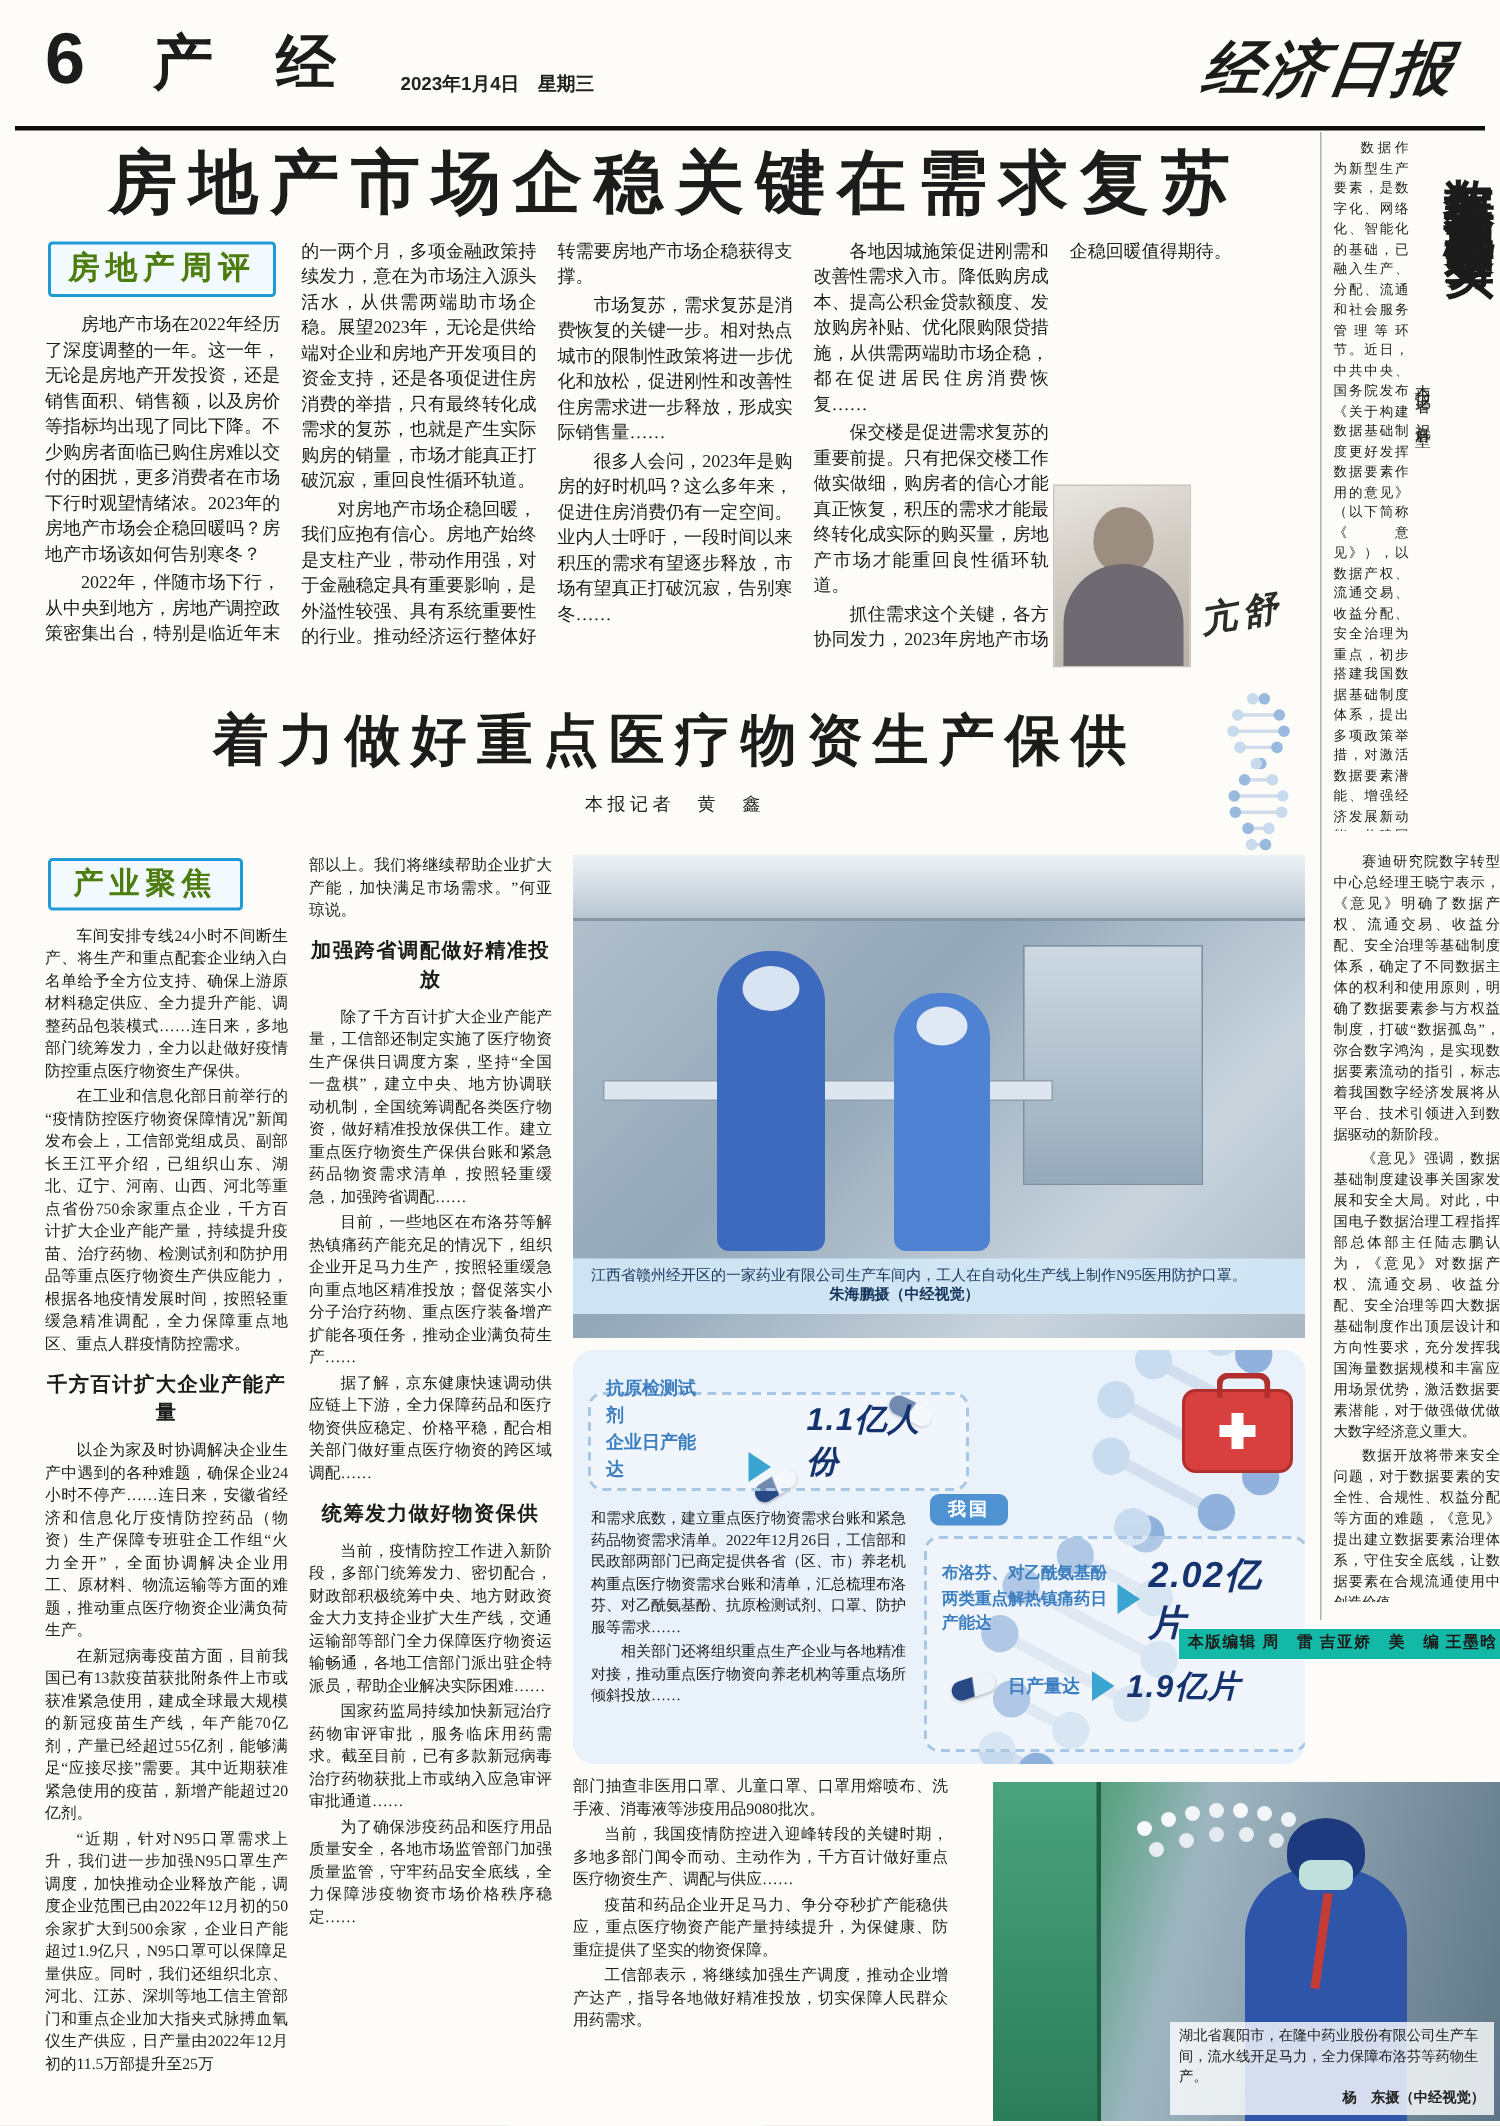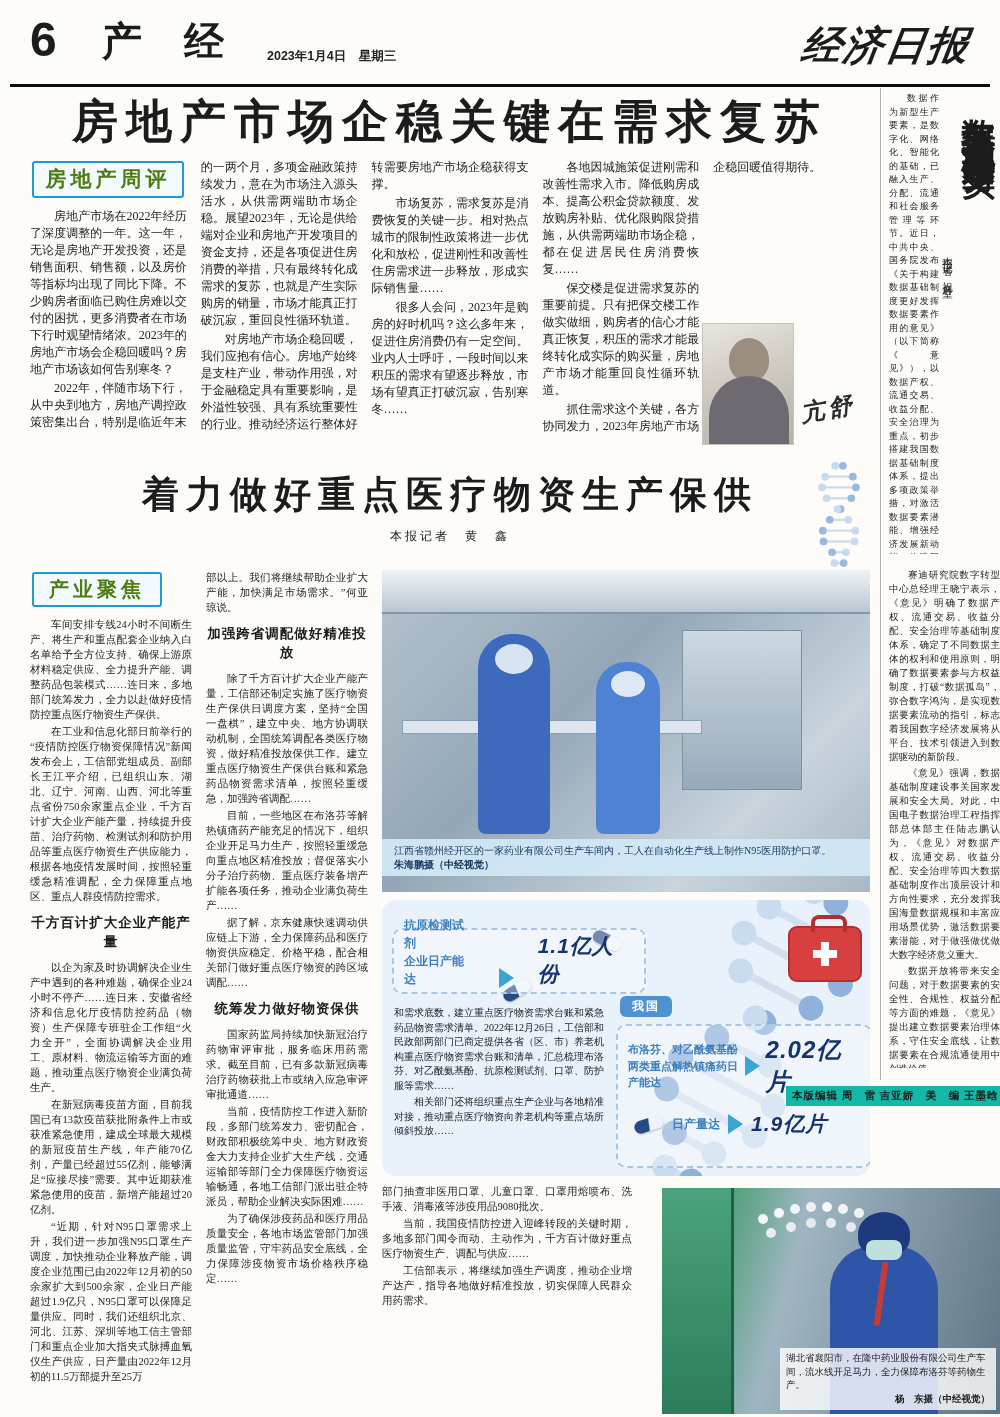--- a/index.html
+++ b/index.html
@@ -73,21 +73,21 @@
              background:#3d6abc; border-radius:34px 34px 8px 8px; }
   .worker1:before { content:""; position:absolute; left:17px; top:10px; width:38px; height:30px;
                     border-radius:50%; background:#d9e4f3; }
   .worker2 { position:absolute; left:214px; top:92px; width:64px; height:172px;
              background:#4f82d3; border-radius:30px 30px 8px 8px; }
   .worker2:before { content:""; position:absolute; left:15px; top:9px; width:34px; height:26px;
                     border-radius:50%; background:#dfe9f6; }
   .photo1-cap { position:absolute; left:0; right:0; bottom:16px; background:rgba(210,231,246,.95);
                 padding:5px 12px 4px; font-size:10px; line-height:14px; color:#16365d; }
   .photo1-cap .cap { text-align:justify; }
-  .photo1-cap .credit { text-align:left; padding-right:46px; font-weight:700; }
+  .photo1-cap .credit { text-align:center; padding-right:46px; font-weight:700;font-family:Liberation Mono, monospace; }
 
   
   .band { position:relative; margin-top:8px; height:276px; background:#e9f1fa;
           border-radius:14px; overflow:hidden; }
   .helix-big { position:absolute; right:46px; top:-34px; transform:rotate(28deg); opacity:.85; }
   .ig1 { position:absolute; left:10px; top:28px; width:254px; height:66px;
          border:2px dashed #a9c6e2; border-radius:10px; background:rgba(255,255,255,.35);
          display:flex; align-items:flex-end; gap:24px; padding:4px 10px; }
   .ig-lbl { font:700 12px/1.5 "Liberation Sans", sans-serif; color:#3c7fc0; }
   .arrow { width:0; height:0; border-left:15px solid #3aa5d0;
@@ -249,22 +249,22 @@
         <p class="body-p">“近期，针对N95口罩需求上升，我们进一步加强N95口罩生产调度，加快推动企业释放产能，调度企业范围已由2022年12月初的50余家扩大到500余家，企业日产能超过1.9亿只，N95口罩可以保障足量供应。同时，我们还组织北京、河北、江苏、深圳等地工信主管部门和重点企业加大指夹式脉搏血氧仪生产供应，日产量由2022年12月初的11.5万部提升至25万</p>
       </div>
 
       <div class="a2-col">
         <p class="body-p noind">部以上。我们将继续帮助企业扩大产能，加快满足市场需求。”何亚琼说。</p>
         <div class="subhd">加强跨省调配做好精准投放</div>
         <p class="body-p">除了千方百计扩大企业产能产量，工信部还制定实施了医疗物资生产保供日调度方案，坚持“全国一盘棋”，建立中央、地方协调联动机制，全国统筹调配各类医疗物资，做好精准投放保供工作。建立重点医疗物资生产保供台账和紧急药品物资需求清单，按照轻重缓急，加强跨省调配……</p>
         <p class="body-p">目前，一些地区在布洛芬等解热镇痛药产能充足的情况下，组织企业开足马力生产，按照轻重缓急向重点地区精准投放；督促落实小分子治疗药物、重点医疗装备增产扩能各项任务，推动企业满负荷生产……</p>
         <p class="body-p">据了解，京东健康快速调动供应链上下游，全力保障药品和医疗物资供应稳定、价格平稳，配合相关部门做好重点医疗物资的跨区域调配……</p>
         <div class="subhd">统筹发力做好物资保供</div>
+        <p class="body-p">当前，疫情防控工作进入新阶段，多部门统筹发力、密切配合，财政部积极统筹中央、地方财政资金大力支持企业扩大生产线，交通运输部等部门全力保障医疗物资运输畅通，各地工信部门派出驻企特派员，帮助企业解决实际困难……</p>
         <p class="body-p">国家药监局持续加快新冠治疗药物审评审批，服务临床用药需求。截至目前，已有多款新冠病毒治疗药物获批上市或纳入应急审评审批通道……</p>
-        <p class="body-p">当前，疫情防控工作进入新阶段，多部门统筹发力、密切配合，财政部积极统筹中央、地方财政资金大力支持企业扩大生产线，交通运输部等部门全力保障医疗物资运输畅通，各地工信部门派出驻企特派员，帮助企业解决实际困难……</p>
         <p class="body-p">为了确保涉疫药品和医疗用品质量安全，各地市场监管部门加强质量监管，守牢药品安全底线，全力保障涉疫物资市场价格秩序稳定……</p>
       </div>
 
       <div class="a2-main">
 
         <div class="photo1">
           <div class="mach-top"></div>
           <div class="mach-box"></div>
           <div class="mach-pillar"></div>
           <div class="mach-rail"></div>
@@ -348,20 +348,21 @@
               <div class="arrow"></div>
               <div class="val v3">1.9亿片</div>
             </div>
           </div>
         </div>
 
         <div class="a2-bottom">
           <div class="bottom-text">
             <p class="body-p noind">部门抽查非医用口罩、儿童口罩、口罩用熔喷布、洗手液、消毒液等涉疫用品9080批次。</p>
             <p class="body-p">当前，我国疫情防控进入迎峰转段的关键时期，多地多部门闻令而动、主动作为，千方百计做好重点医疗物资生产、调配与供应……</p>
+            <p class="body-p">疫苗和药品企业开足马力、争分夺秒扩产能稳供应，重点医疗物资产能产量持续提升，为保健康、防重症提供了坚实的物资保障。</p>
             <p class="body-p">工信部表示，将继续加强生产调度，推动企业增产达产，指导各地做好精准投放，切实保障人民群众用药需求。</p>
           </div>
         </div>
       </div>
     </div>
   </div>
 
   <div id="photo2">
     <div class="machgreen"></div>
     <div class="vials"></div>

